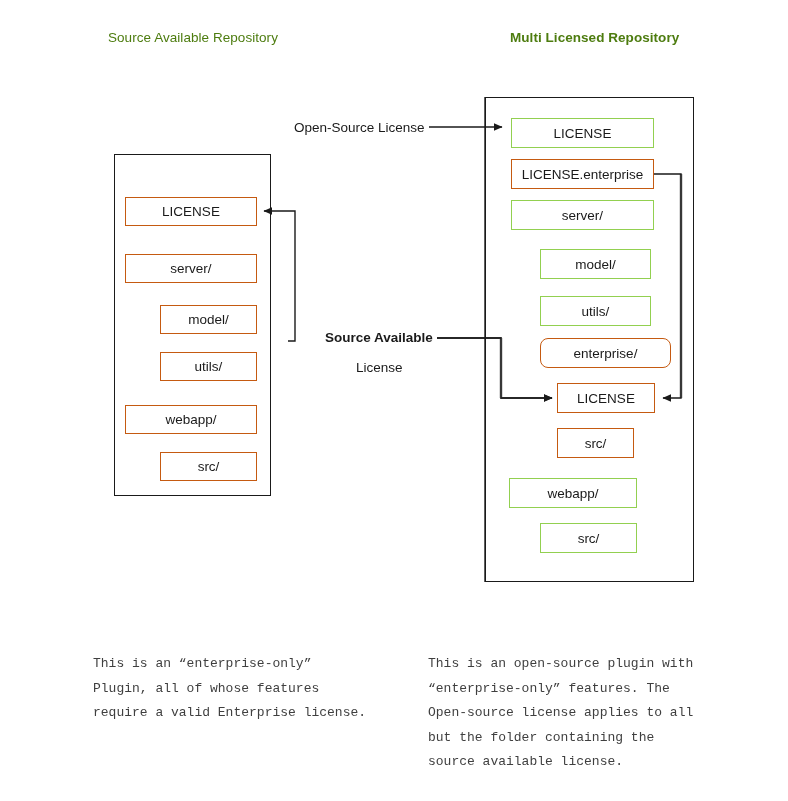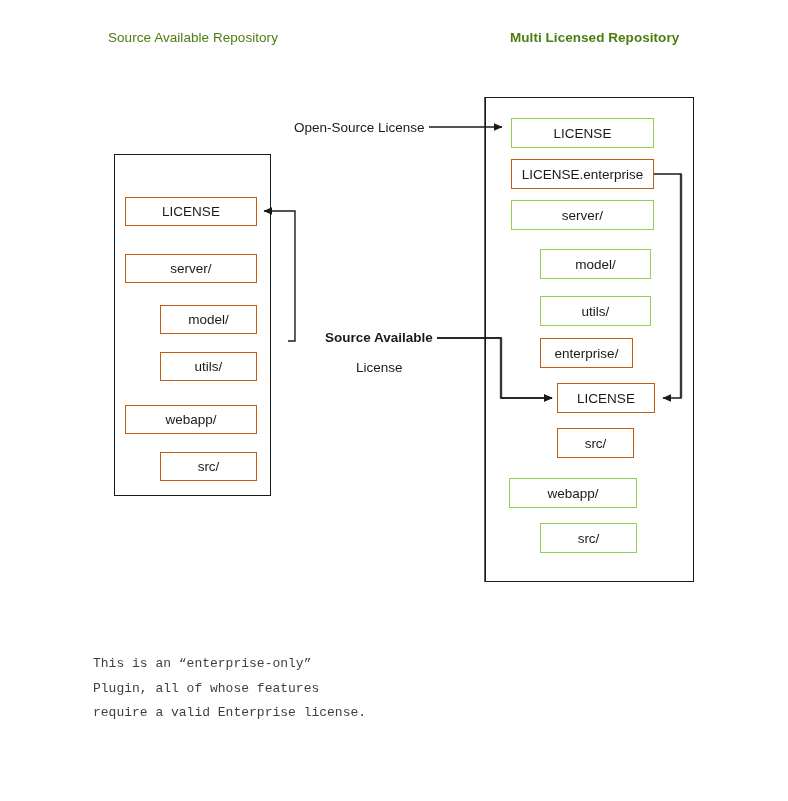--- a/index.html
+++ b/index.html
@@ -157,21 +157,21 @@
   </div>
 
   <div class="node green" style="left:540px; top:249px; width:111px; height:30px;">
     <span>model/</span>
   </div>
 
   <div class="node green" style="left:540px; top:296px; width:111px; height:30px;">
     <span>utils/</span>
   </div>
 
-  <div class="node" style="left:540px; top:338px; width:93px; height:30px;">
+  <div class="node" style="left:540px; top:338px; width:131px; height:30px;border-radius:8px;">
     <span>enterprise/</span>
   </div>
 
   <div class="node" style="left:557px; top:383px; width:98px; height:30px;">
     <span>LICENSE</span>
   </div>
 
   <div class="node" style="left:557px; top:428px; width:77px; height:30px;">
     <span>src/</span>
   </div>
@@ -181,14 +181,19 @@
   </div>
 
   <div class="node green" style="left:540px; top:523px; width:97px; height:30px;">
     <span>src/</span>
   </div>
 
   <div class="caption" style="left:93px; top:652px; width:320px;">This is an “enterprise-only”
 Plugin, all of whose features
 require a valid Enterprise license.</div>
 
+  <div class="caption" style="left:428px; top:652px; width:300px;">This is an open-source plugin with
+“enterprise-only” features. The
+Open-source license applies to all
+but the folder containing the
+source available license.</div>
 
 </div>
 
 </body></html>

